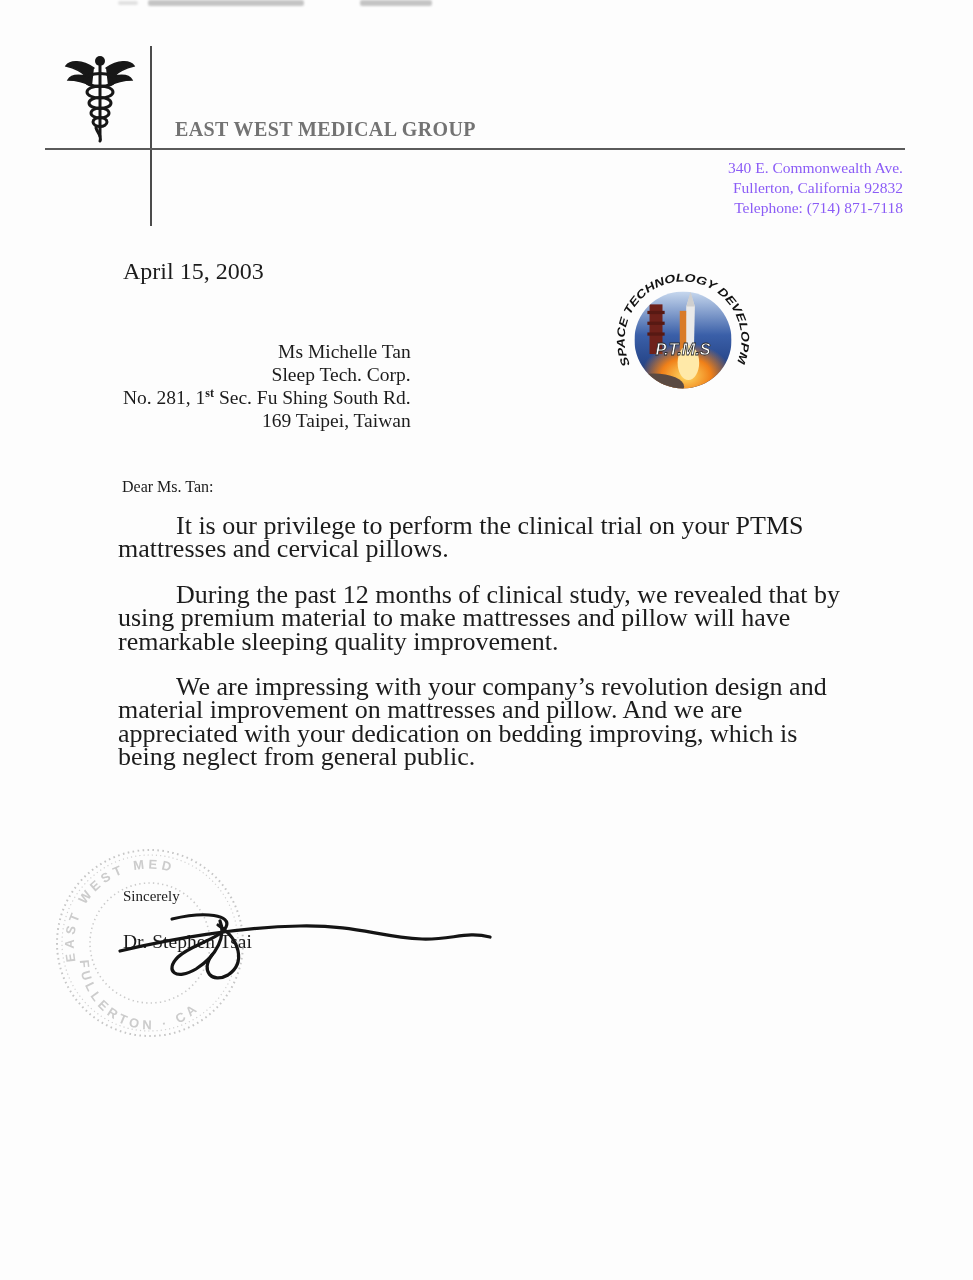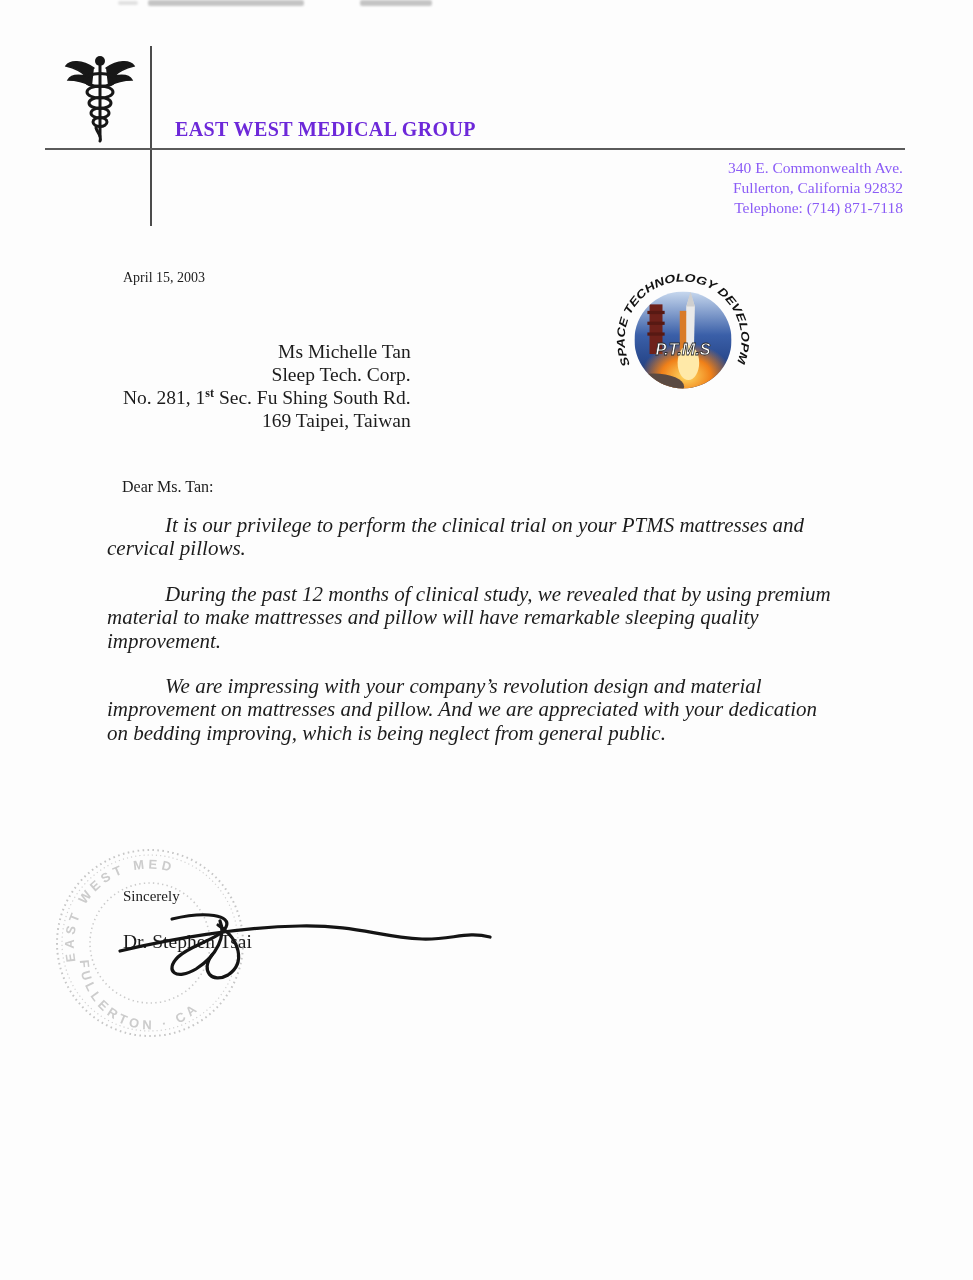--- a/index.html
+++ b/index.html
@@ -16,37 +16,37 @@
   .smudge.s1{left:148px;top:0;width:156px;height:6px;}
   .smudge.s2{left:360px;top:0;width:72px;height:6px;}
   .smudge.s3{left:118px;top:1px;width:20px;height:4px;opacity:.25;}
 
   
   .caduceus{position:absolute;left:60px;top:52px;}
   .vrule{position:absolute;left:150px;top:46px;width:2px;height:180px;background:#4c4c4c;}
   .hrule{position:absolute;left:45px;top:148px;width:860px;height:2px;background:#5a5a5a;}
   .org-name{
     position:absolute;left:175px;top:118px;
-    font-size:20px;font-weight:bold;letter-spacing:.4px;color:#6d28d9;
+    font-size:20px;font-weight:bold;letter-spacing:.4px;color:#737373;
   }
   .lh-address{
     position:absolute;right:70px;top:158px;
     text-align:right;font-size:15.5px;line-height:20px;color:#8b5cf6;
   }
 
-  .date-line{position:absolute;left:123px;top:270px;font-size:14px;}
+  .date-line{position:absolute;left:123px;top:258px;font-size:24px;}
 
   .recipient{position:absolute;left:123px;top:340px;font-size:19.5px;line-height:23px;text-align:right;}
   .recipient sup{font-size:12px;vertical-align:super;line-height:0;font-weight:bold;}
 
   .ptms-logo{position:absolute;left:615px;top:272px;}
 
   .salutation{position:absolute;left:122px;top:478px;font-size:16px;}
 
-  .body-text{position:absolute;left:107px;top:514px;width:726px;font-size:21px;line-height:23.4px;font-style:italic;}
+  .body-text{position:absolute;left:118px;top:514px;width:726px;font-size:26px;line-height:23.4px;}
   .body-text p{margin:0 0 22px 0;text-indent:58px;}
 
   .valediction{position:absolute;left:123px;top:888px;font-size:15px;}
   .signer{position:absolute;left:123px;top:931px;font-size:19.5px;}
   .signature-svg{position:absolute;left:110px;top:893px;}
 
   .stamp-svg{position:absolute;left:52px;top:845px;opacity:.85;}
 </style>
 </head>
 <body>

